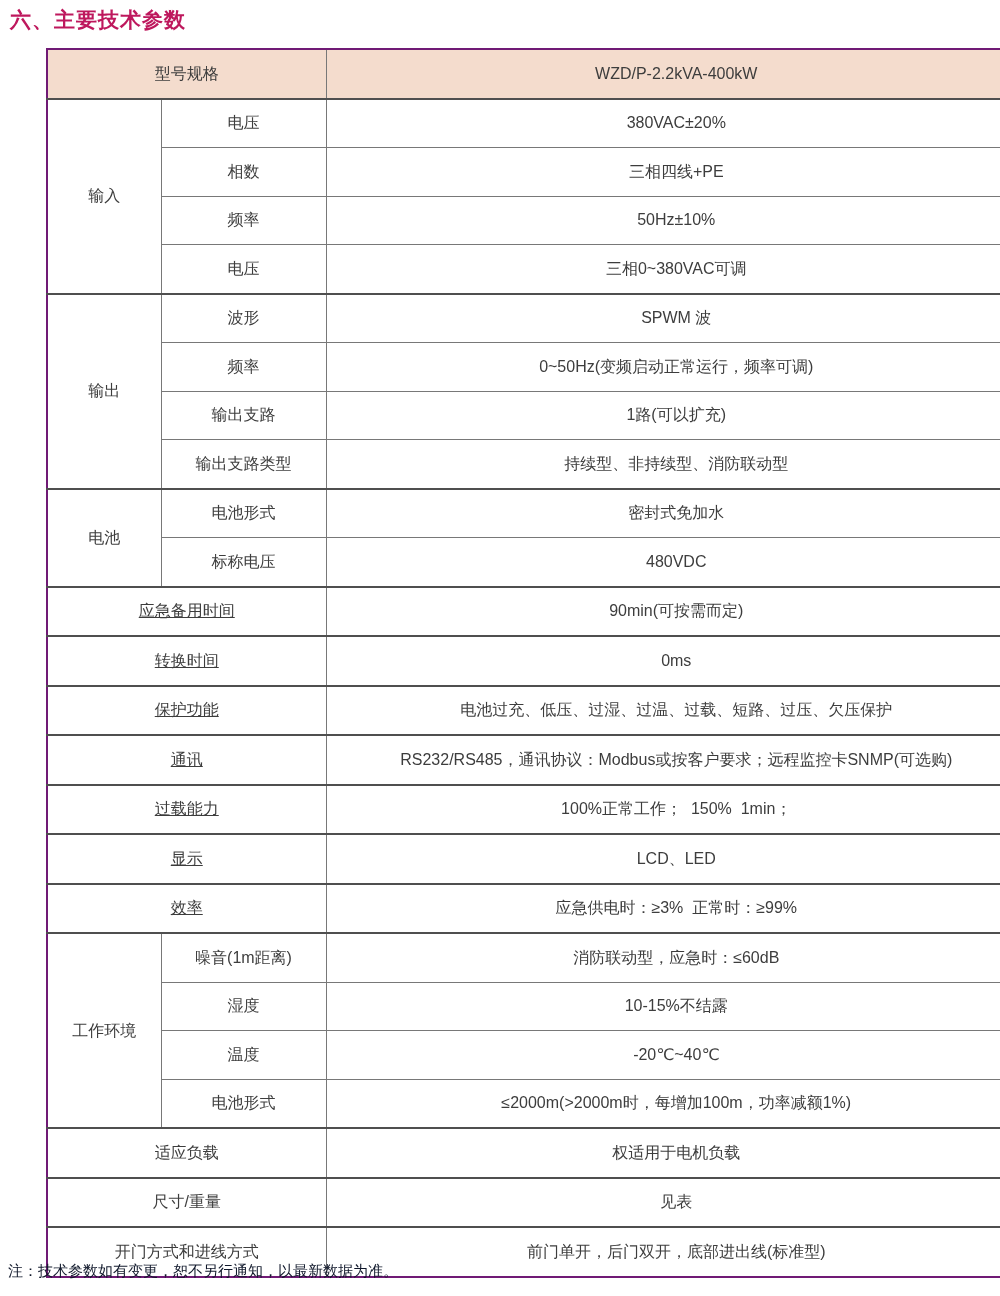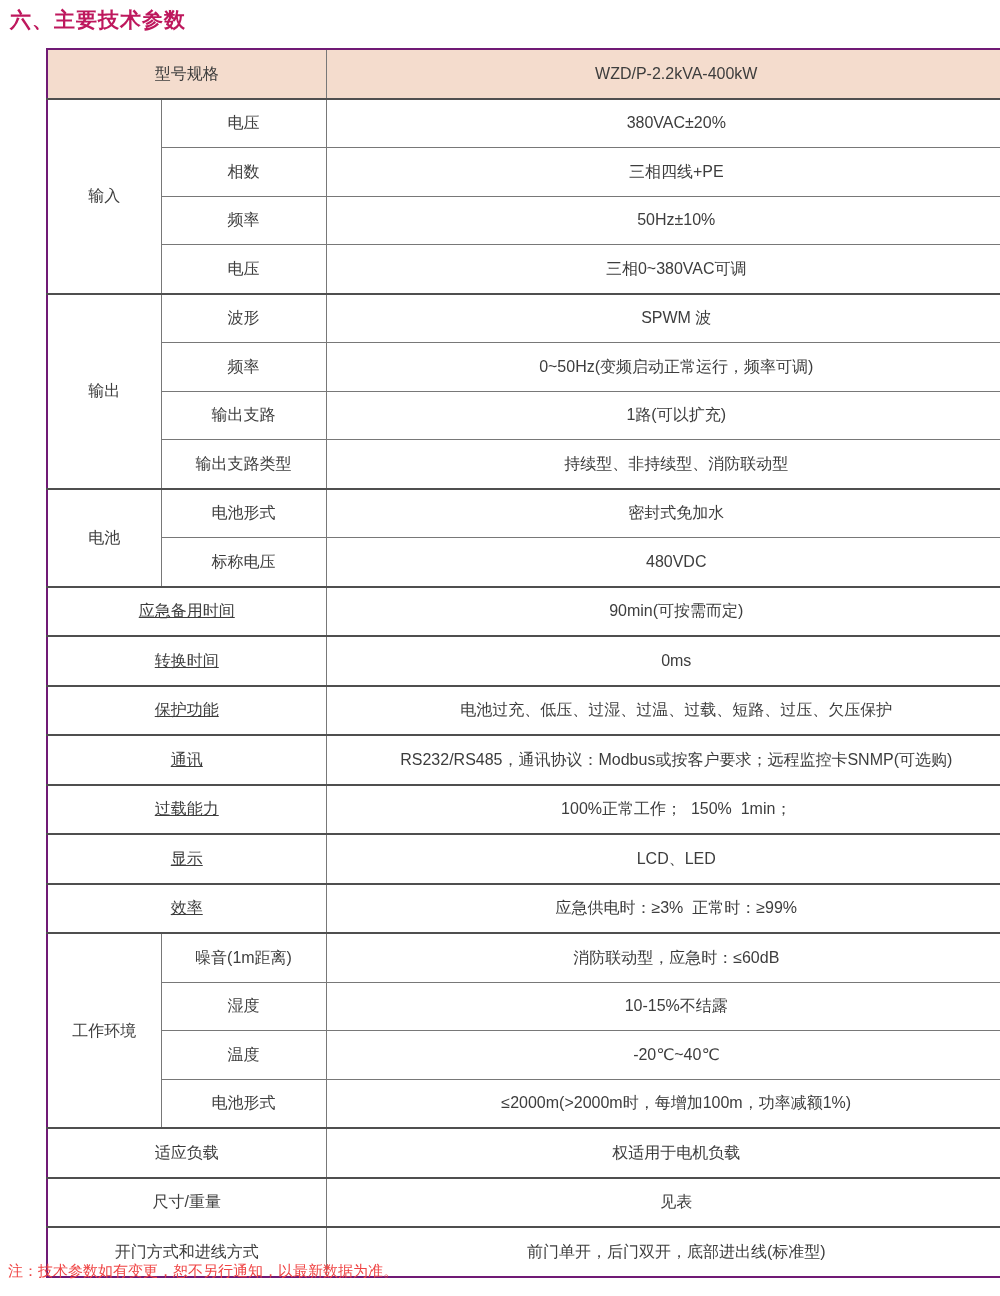--- a/index.html
+++ b/index.html
@@ -59,21 +59,21 @@
   td.label-left {
     text-align: left;
     padding-left: 17px;
     text-decoration: underline;
   }
   .footnote {
     position: absolute;
     left: 8px;
     top: 1262px;
     font-size: 15px;
-    color: #ef4444;
+    color: #0f172a;
   }
 </style>
 </head>
 <body>
 
 <div class="page">
 
   <div class="doc-title">六、主要技术参数</div>
 
   <table class="spec">

